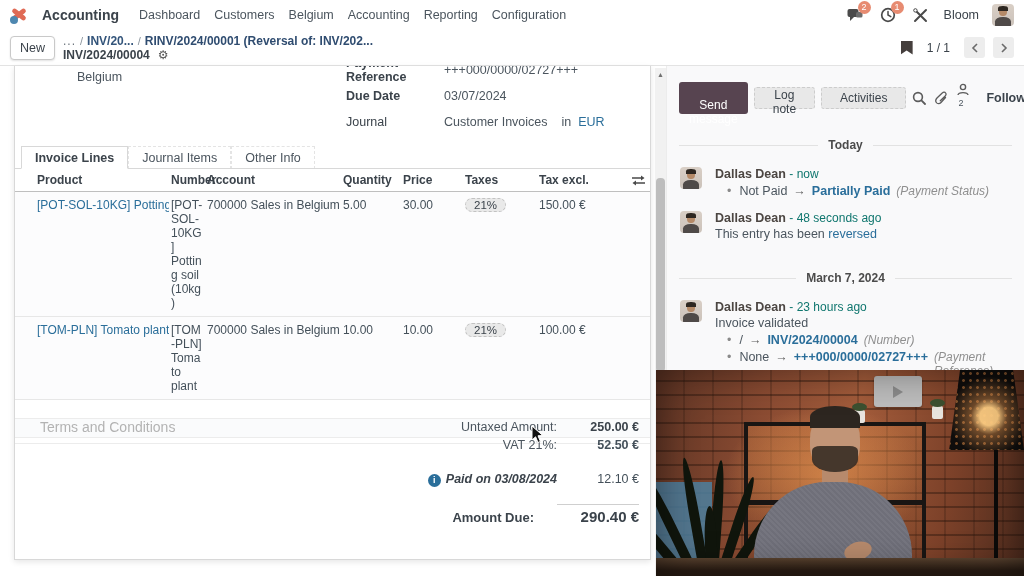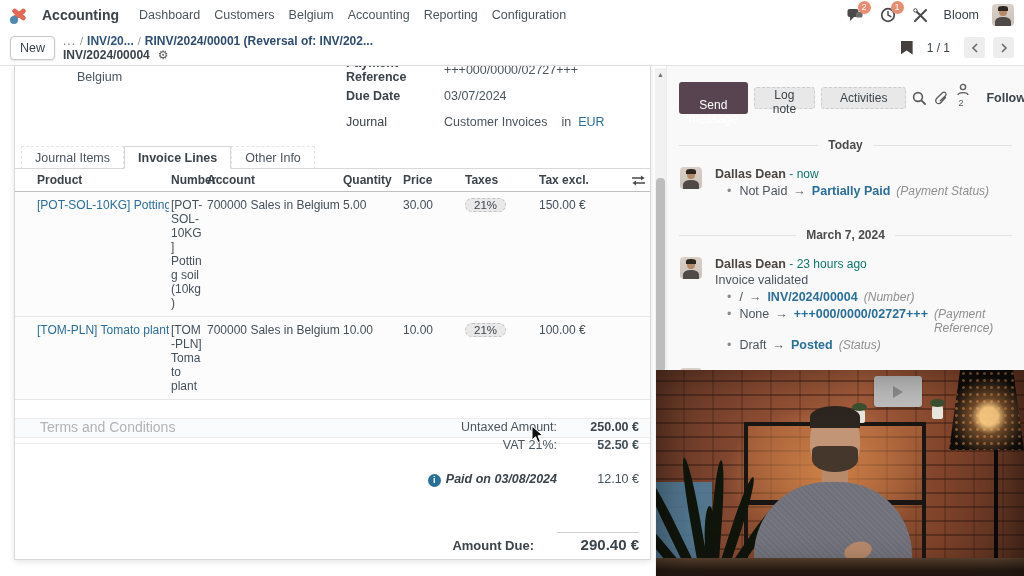--- a/index.html
+++ b/index.html
@@ -92,21 +92,21 @@
   .tl { font-size:12.5px; color:#4b555e; text-align:right; }
   .tv { width:82px; text-align:right; font-size:12.5px; }
   .bold { font-weight:700; color:#3b434b; }
   .totline { border-top:1px solid #cfcfcf; margin-top:3px; padding-top:4px; }
   .big { font-size:15px; }
   .paidrow { margin-top:16px; }
   .info-ic { display:inline-block; width:13px; height:13px; border-radius:50%; background:#2a6e9a;
     color:#fff; font-size:9px; font-weight:700; text-align:center; line-height:13px; margin-right:5px; }
   .paidlbl { font-size:12.5px; font-style:italic; font-weight:700; color:#3b434b; }
   .duerow { margin-top:13px;gap:23px; }
-  .due-v { border-top:1px solid #cfcfcf; padding-top:3px;margin-top:28px; }
+  .due-v { border-top:1px solid #cfcfcf; padding-top:3px; }
 
   
   .sb { position:absolute; left:655px; top:68px; width:11px; height:508px; background:#f1f1f1; }
   .sb-arrow { position:absolute; top:3px; left:1px; width:9px; text-align:center; font-size:7px; color:#707070; }
   .sb-thumb { position:absolute; left:1px; top:110px; width:9px; height:194px; background:#bdbdbd; border-radius:4px; }
 
   
   .chatter { position:absolute; left:666px; top:66px; width:358px; height:510px; background:#f9f9fa;
     border-left:1px solid #ececec; }
   .ch-head { display:flex; align-items:center; padding:14px 10px 0 12px; gap:6px; }
@@ -281,22 +281,22 @@
       </div>
       <div class="frow">
         <div class="flabel">Journal</div>
         <div class="fvalue">Customer Invoices</div>
         <div class="fsuffix">in</div>
         <div class="fvalue link">EUR</div>
       </div>
     </div>
 
     <div class="tabs">
+      <div class="tab active">Invoice Lines</div>
       <div class="tab inactive">Journal Items</div>
-      <div class="tab active">Invoice Lines</div>
       <div class="tab inactive">Other Info</div>
     </div>
     <div class="tabline"></div>
 
     <div class="table">
       <div class="trow thead">
         <div>Product</div>
         <div>Number</div>
         <div>Account</div>
         <div class="r">Quantity</div>
@@ -414,20 +414,32 @@
         <span class="m-time">- now</span>
       </div>
       <div class="track">
         <span class="old">Not Paid</span>
         <span class="arrow">→</span>
         <span class="new">Partially Paid</span>
         <span class="fieldnote">(Payment Status)</span>
       </div>
     </div>
 
+    <div class="msg">
+      <div class="avatar">
+          <div class="hair"></div>
+        </div>
+      <div class="m-head">
+        <span class="m-author">Dallas Dean</span>
+        <span class="m-time">- 48 seconds ago</span>
+      </div>
+      <div class="m-body">
+        <span>This entry has been </span><span class="link">reversed</span>
+      </div>
+    </div>
 
     <div class="divider" style="margin-top:26px">
       <div class="ln"></div>
         <div class="dt">March 7, 2024</div>
         <div class="ln"></div>
     </div>
 
     <div class="msg">
       <div class="avatar">
           <div class="hair"></div>

